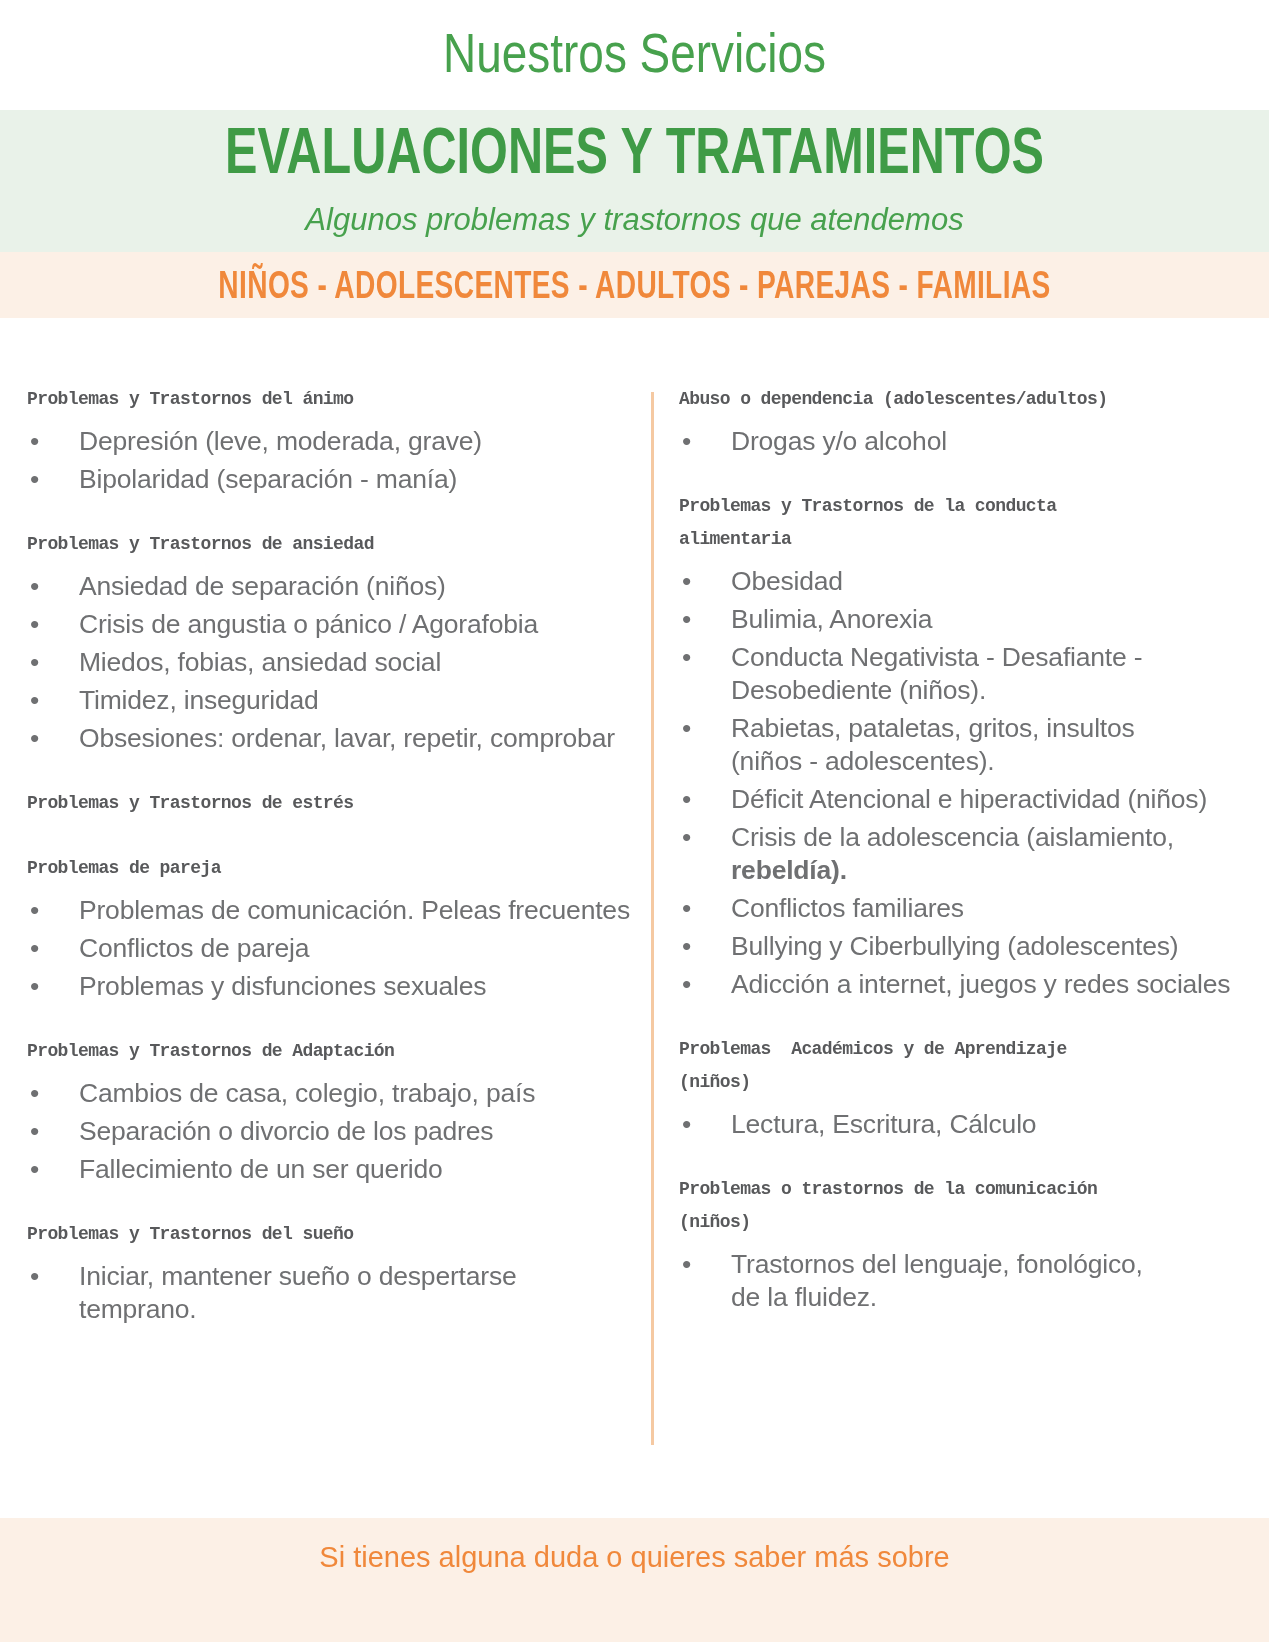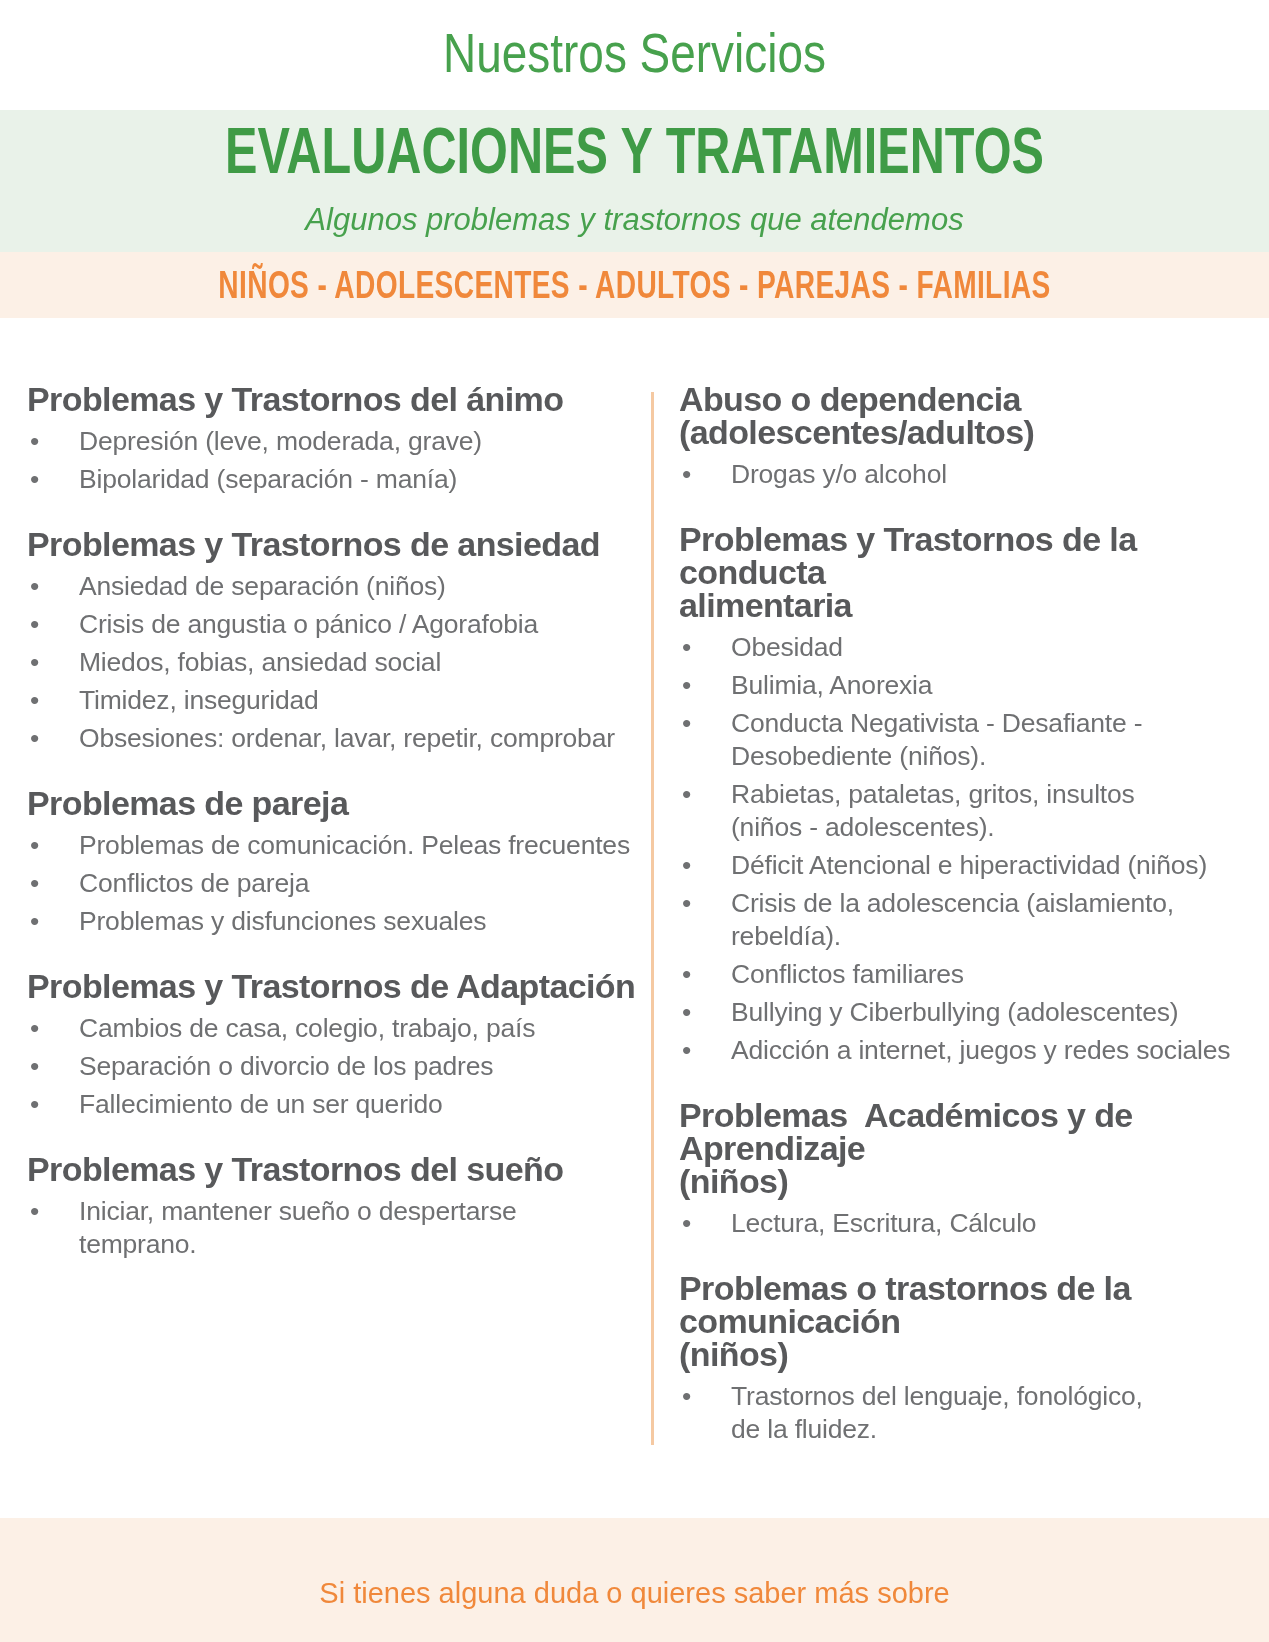--- a/index.html
+++ b/index.html
@@ -37,42 +37,42 @@
   }
   
   .content { position:absolute; top:383px; left:0; width:1269px; height:1135px; }
   .col-left  { position:absolute; left:27px;  top:0; width:610px; }
   .col-right { position:absolute; left:679px; top:0; width:590px; }
   .divider {
     position:absolute; left:651px; top:9px; width:3px; height:1053px;
     background:var(--divider);
   }
   .svc-heading {
-    font-size:34px; font-weight:700; line-height:33px; letter-spacing:-0.6px;
-    color:var(--heading-gray); margin:32px 0 9px; white-space:pre-wrap;
+    font-size:18px; font-weight:700; line-height:33px; letter-spacing:-0.6px;
+    color:var(--heading-gray); margin:32px 0 9px; white-space:pre-wrap;font-family:Liberation Mono, monospace;
   }
   .svc-section:first-child .svc-heading { margin-top:0; }
   .svc-list { list-style:none; margin:0; padding:0 0 0 3px; }
   .item {
     display:flex; align-items:flex-start;
     font-size:26.5px; line-height:33px; letter-spacing:-0.2px;
     color:var(--body-gray); margin-bottom:5px;
   }
   .item .dot { flex:0 0 17px; width:17px; }
   .item .txt { flex:1; white-space:pre-wrap;margin-left:32px; }
   .item.nohang { display:block; white-space:pre-wrap; }
   .item.nohang .dot { display:inline-block; width:17px; }
-  .seg-bold { font-weight:400; }
+  .seg-bold { font-weight:700; }
   
   .footer {
     position:absolute; top:1518px; left:0; width:100%; height:124px;
     background:var(--peach-band); text-align:center;
     color:var(--orange); font-size:29px; line-height:38px;
   }
-  .footer-inner { padding-top:40px;margin-top:16px; }
+  .footer-inner { padding-top:20px; }
   .footer-email { font-weight:700; }
 </style>
 </head>
 <body>
 
 <div class="page">
 
   <h1 class="title">Nuestros Servicios</h1>
 
   <div class="band-green">
@@ -118,20 +118,21 @@
               <span class="dot">•</span>
               <span class="txt">Timidez, inseguridad</span>
             </li>
             <li class="item">
               <span class="dot">•</span>
               <span class="txt">Obsesiones: ordenar, lavar, repetir, comprobar</span>
             </li>
           </ul>
         </section>
         <section class="svc-section">
+          <h3 class="svc-heading">Problemas y Trastornos de estrés</h3>
         </section>
         <section class="svc-section">
           <h3 class="svc-heading">Problemas de pareja</h3>
           <ul class="svc-list">
             <li class="item">
               <span class="dot">•</span>
               <span class="txt">Problemas de comunicación. Peleas frecuentes</span>
             </li>
             <li class="item">
               <span class="dot">•</span>

